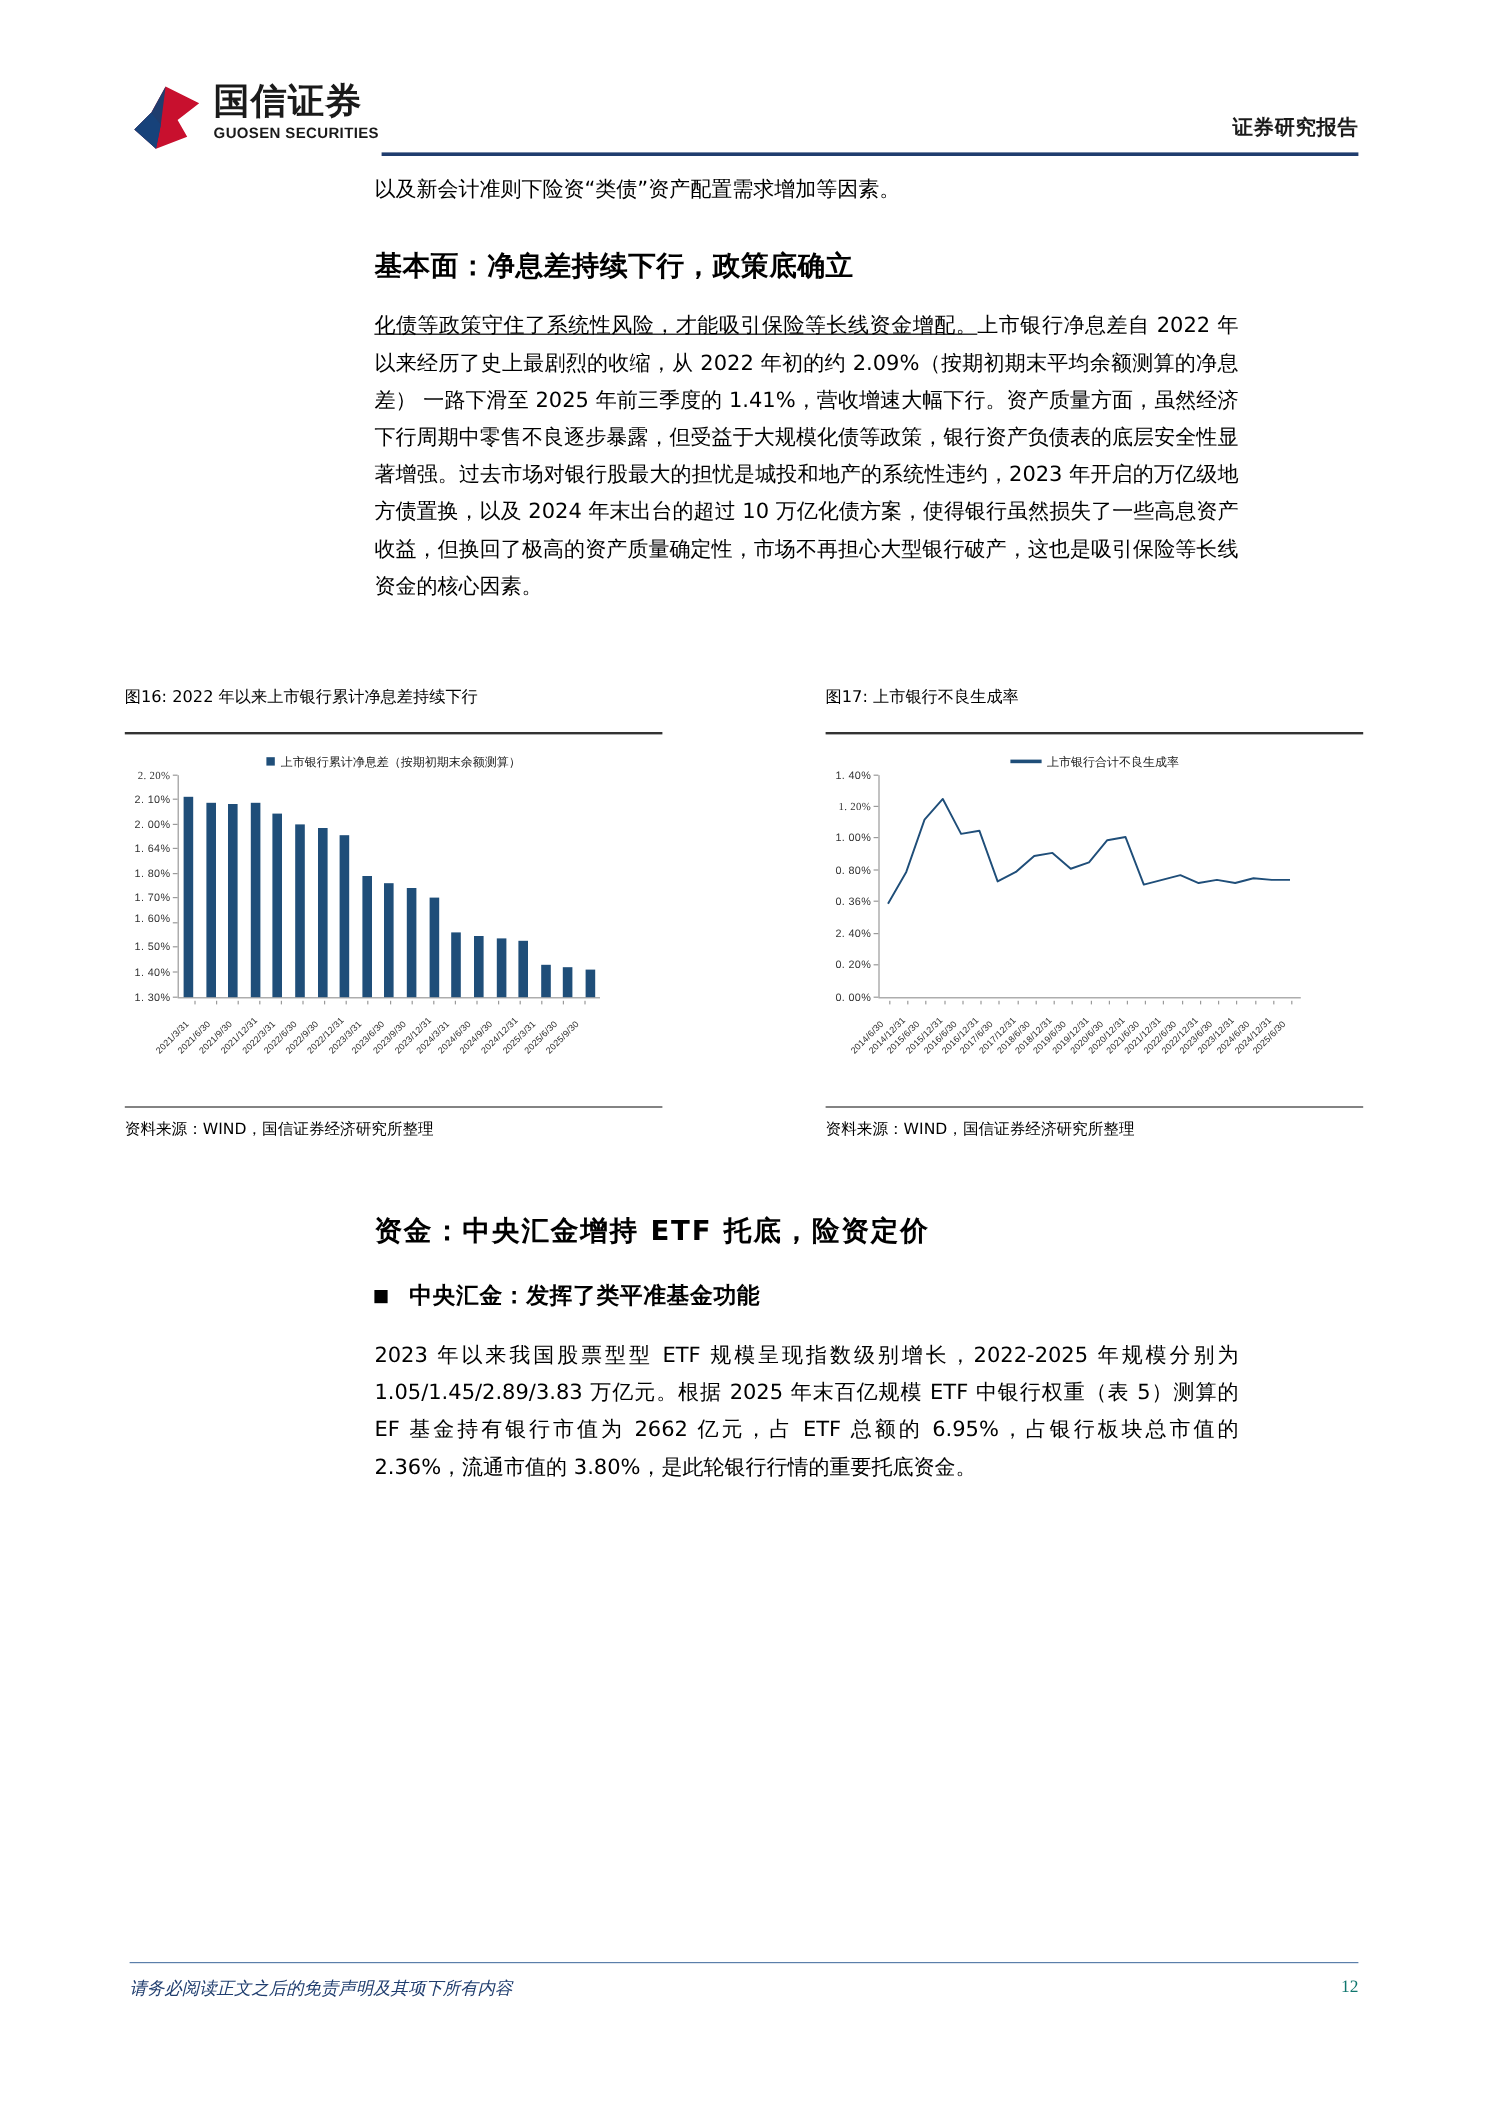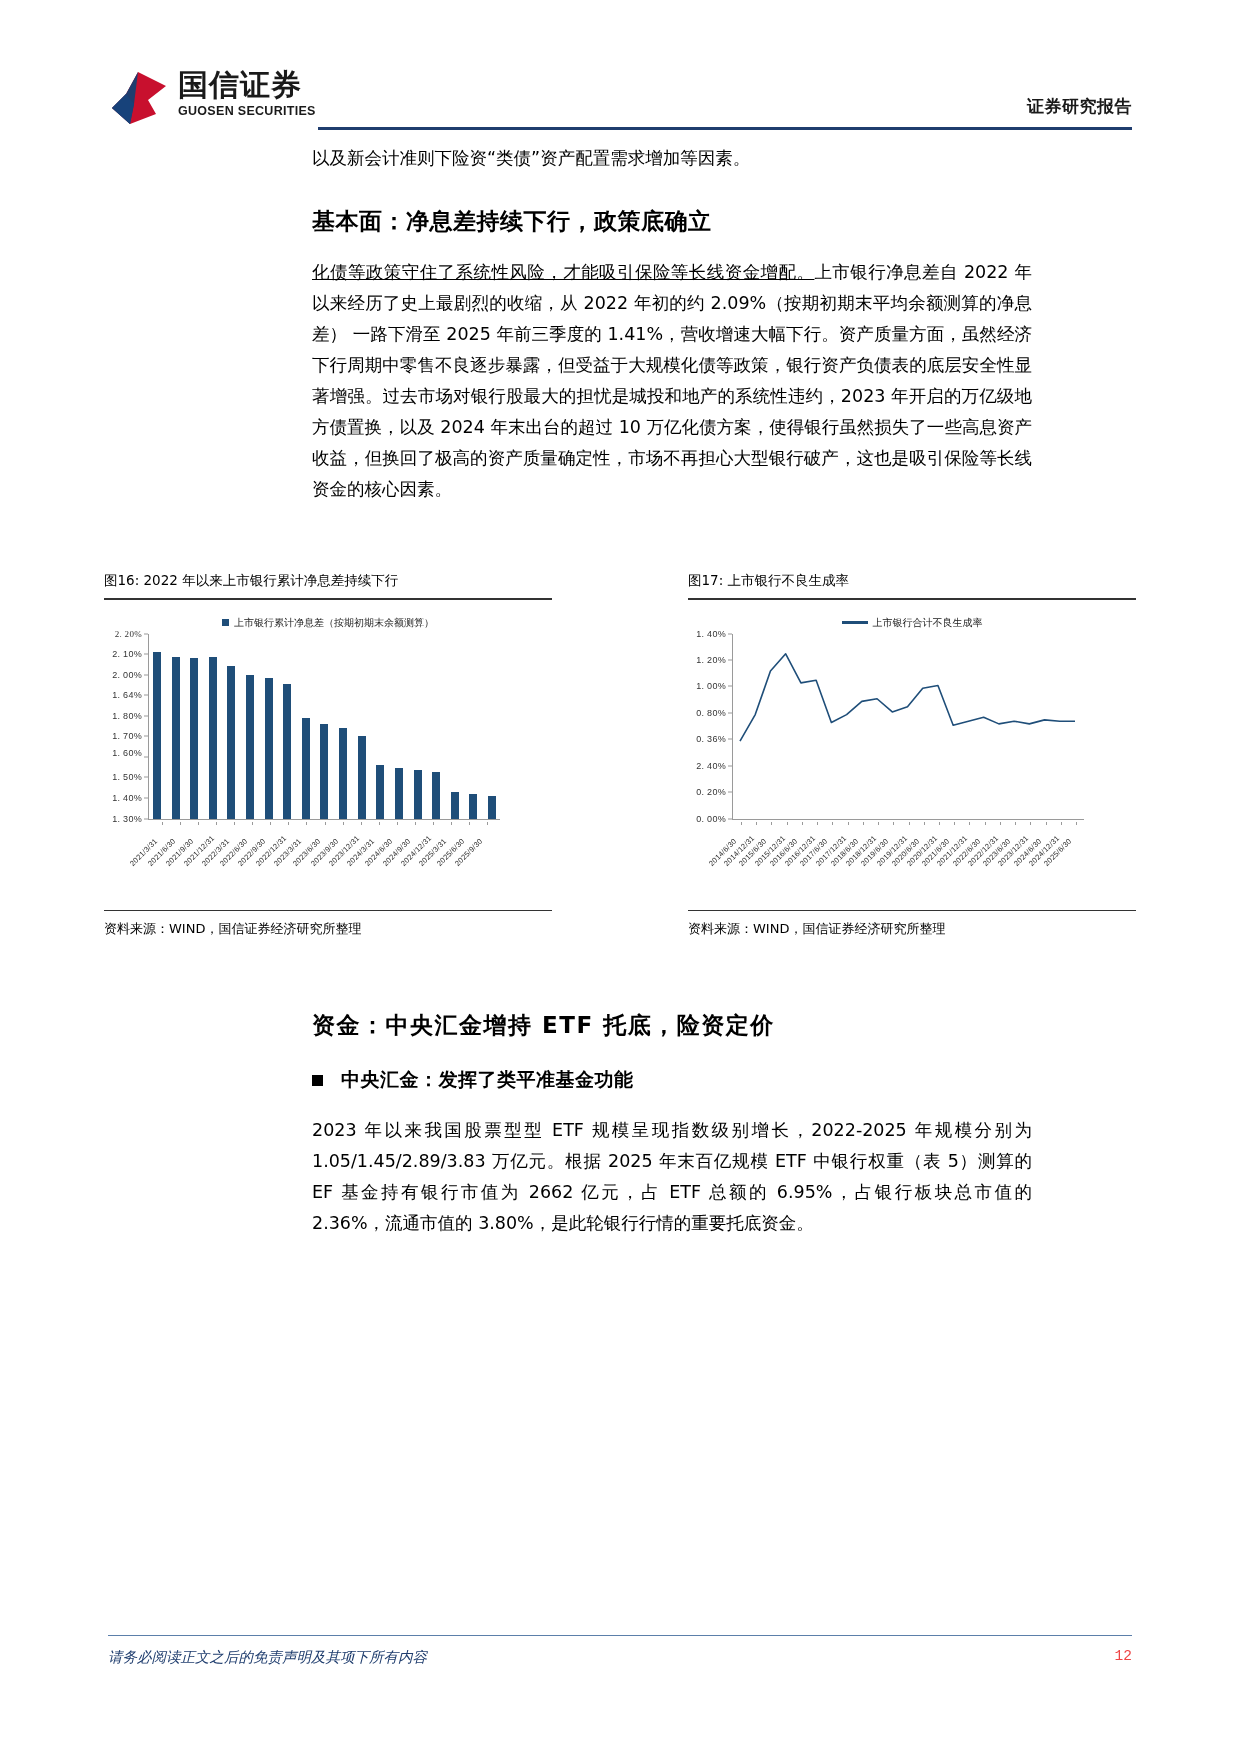--- a/index.html
+++ b/index.html
@@ -92,21 +92,21 @@
     left: 104px; top: 572px;
     width: 1032px;
     display: flex;
     justify-content: space-between;
   }
   .figure { width: 448px; }
   .fig-title {
     font-family: "DejaVu Sans", sans-serif;
     font-size: 13.5px;
     color: #000;
-    padding-bottom: 8px;
+    padding-bottom: 20px;
     white-space: nowrap;
   }
   .fig-rule { height: 1.5px; background: #333; width: 100%; }
   .fig-body {
     height: 310px;
     position: relative;
     padding-top: 6px;
   }
   .fig-source-rule { height: 1.5px; background: #333; width: 100%; }
   .fig-source {
@@ -254,23 +254,23 @@
     position: absolute;
     left: 108px; top: 1648px;
     font-family: "DejaVu Sans", sans-serif;
     font-size: 14.5px;
     color: #1f3d6e;
     font-style: italic;
   }
   .footer-page {
     position: absolute;
     right: 108px; top: 1648px;
-    font-family: Liberation Mono, monospace;
+    font-family: Liberation Serif, serif;
     font-size: 14.5px;
-    color: #ef4444;
+    color: #0f766e;
   }
 </style>
 </head>
 <body>
 
 <div class="page-header">
   <div class="logo-wrap">
     <svg class="logo-mark" viewBox="0 0 62 56">
       <path d="M30 2 L58 16 L40 30 L48 44 L22 54 L4 38 L18 24 Z" fill="#c8102e"></path>
       <path d="M30 2 L18 24 L4 38 L22 54 L26 34 Z" fill="#1f3d6e"></path>
@@ -410,21 +410,21 @@
             <div class="y-label" style="top: 158.571px;">0. 20%</div>
             <div class="y-tick" style="top: 158.571px;"></div>
             <div class="y-label" style="top: 132.143px;">2. 40%</div>
             <div class="y-tick" style="top: 132.143px;"></div>
             <div class="y-label" style="top: 105.714px;">0. 36%</div>
             <div class="y-tick" style="top: 105.714px;"></div>
             <div class="y-label" style="top: 79.2857px;">0. 80%</div>
             <div class="y-tick" style="top: 79.2857px;"></div>
             <div class="y-label" style="top: 52.8571px;">1. 00%</div>
             <div class="y-tick" style="top: 52.8571px;"></div>
-            <div class="y-label" style="top: 26.4286px;">1. 20%</div>
+            <div class="y-label" style="top: 26.4286px; font-family: Liberation Serif, serif;">1. 20%</div>
             <div class="y-tick" style="top: 26.4286px;"></div>
             <div class="y-label" style="top: 0px;">1. 40%</div>
             <div class="y-tick" style="top: 0px;"></div>
           </div>
         <div class="axis-v"></div>
         <div class="axis-h"></div>
         <svg class="line-svg" id="line-svg" width="352" height="185">
             <polyline points="8.00,107.04 23.23,80.61 38.45,37.00 53.68,19.82 68.91,48.89 84.14,46.25 99.36,88.54 114.59,80.61 129.82,67.39 145.05,64.75 160.27,77.96 175.50,72.68 190.73,54.18 205.95,51.54 221.18,91.18 236.41,87.21 251.64,83.25 266.86,89.86 282.09,87.21 297.32,89.86 312.55,85.89 327.77,87.21 343.00,87.21" fill="none" stroke="#1f4e79" stroke-width="1.6" stroke-linejoin="round"></polyline>
           </svg>
         <div class="x-labels" id="line-xlabels">

